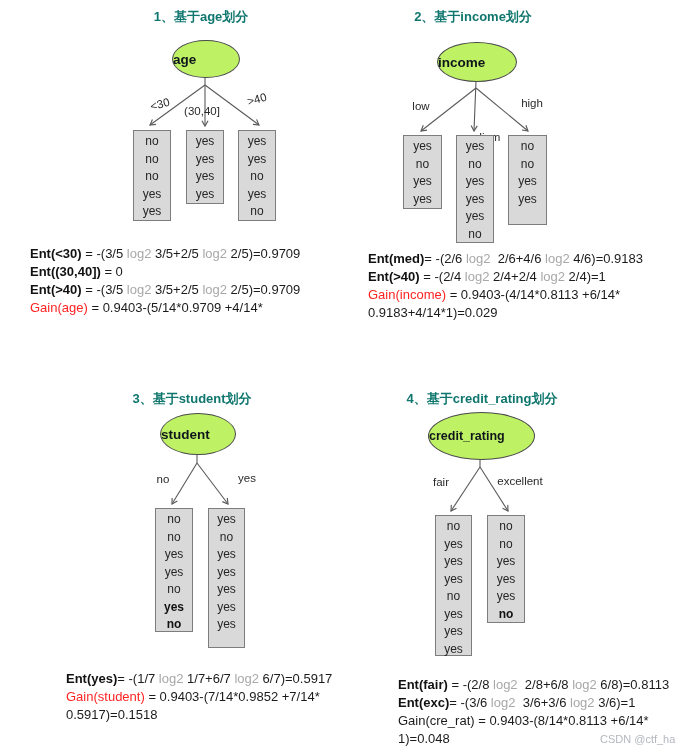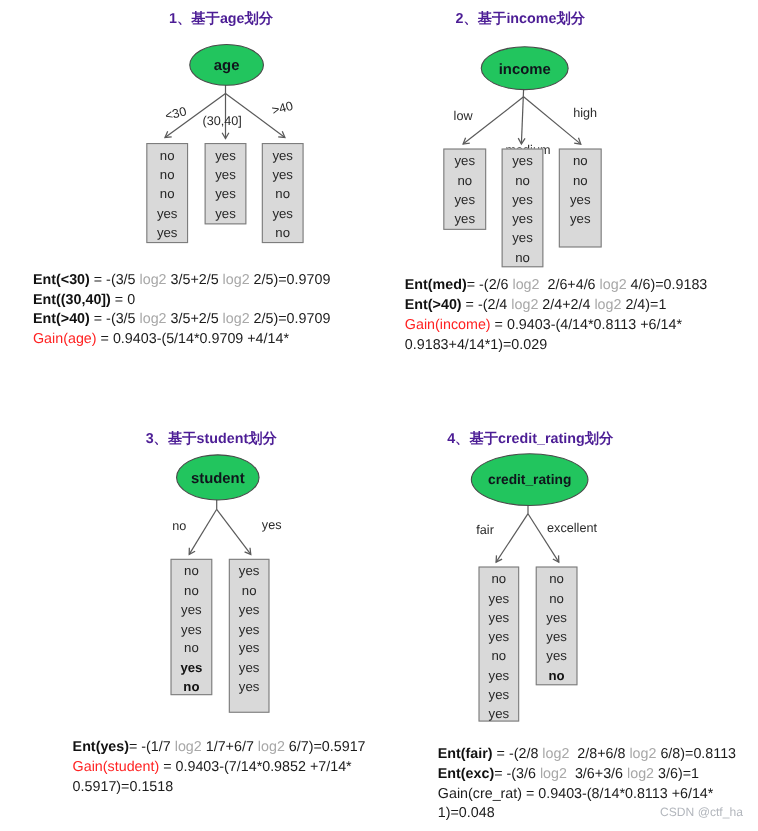--- a/index.html
+++ b/index.html
@@ -2,25 +2,25 @@
 <html><head>
 <meta charset="utf-8">
 <style>
   html,body{margin:0;padding:0;background:#fff;}
   .canvas{
     position:relative; width:689px; height:755px; background:#ffffff;
     font-family:"Liberation Sans", sans-serif; color:#1f1f1f; overflow:hidden;
   }
   .q-title{
     position:absolute; transform:translateX(-50%);
-    font-size:13px; font-weight:bold; color:#4c1d95; white-space:nowrap;
+    font-size:13px; font-weight:bold; color:#0f766e; white-space:nowrap;
   }
   .ellipse{
-    position:absolute; background:#22c55e; border:1.5px solid #4a4a4a; border-radius:50%;
-    display:flex; align-items:center; justify-content:center;
+    position:absolute; background:#bef264; border:1.5px solid #4a4a4a; border-radius:50%;
+    display:flex; align-items:center; justify-content:flex-start;
   }
   .ellipse span{ font-weight:bold; font-size:13.5px; color:#10151c; white-space:nowrap;}
   .branch-label{
     position:absolute; transform:translate(-50%,-50%);
     font-size:11.5px; color:#2a2a2a; white-space:nowrap;
   }
   .branch-label.rot{ transform:translate(-50%,-50%) rotate(-15deg); }
   .leaf-box{
     position:absolute; background:#d9d9d9; border:1.5px solid #7d7d7d;
     box-sizing:border-box; text-align:center; padding-top:2px;

